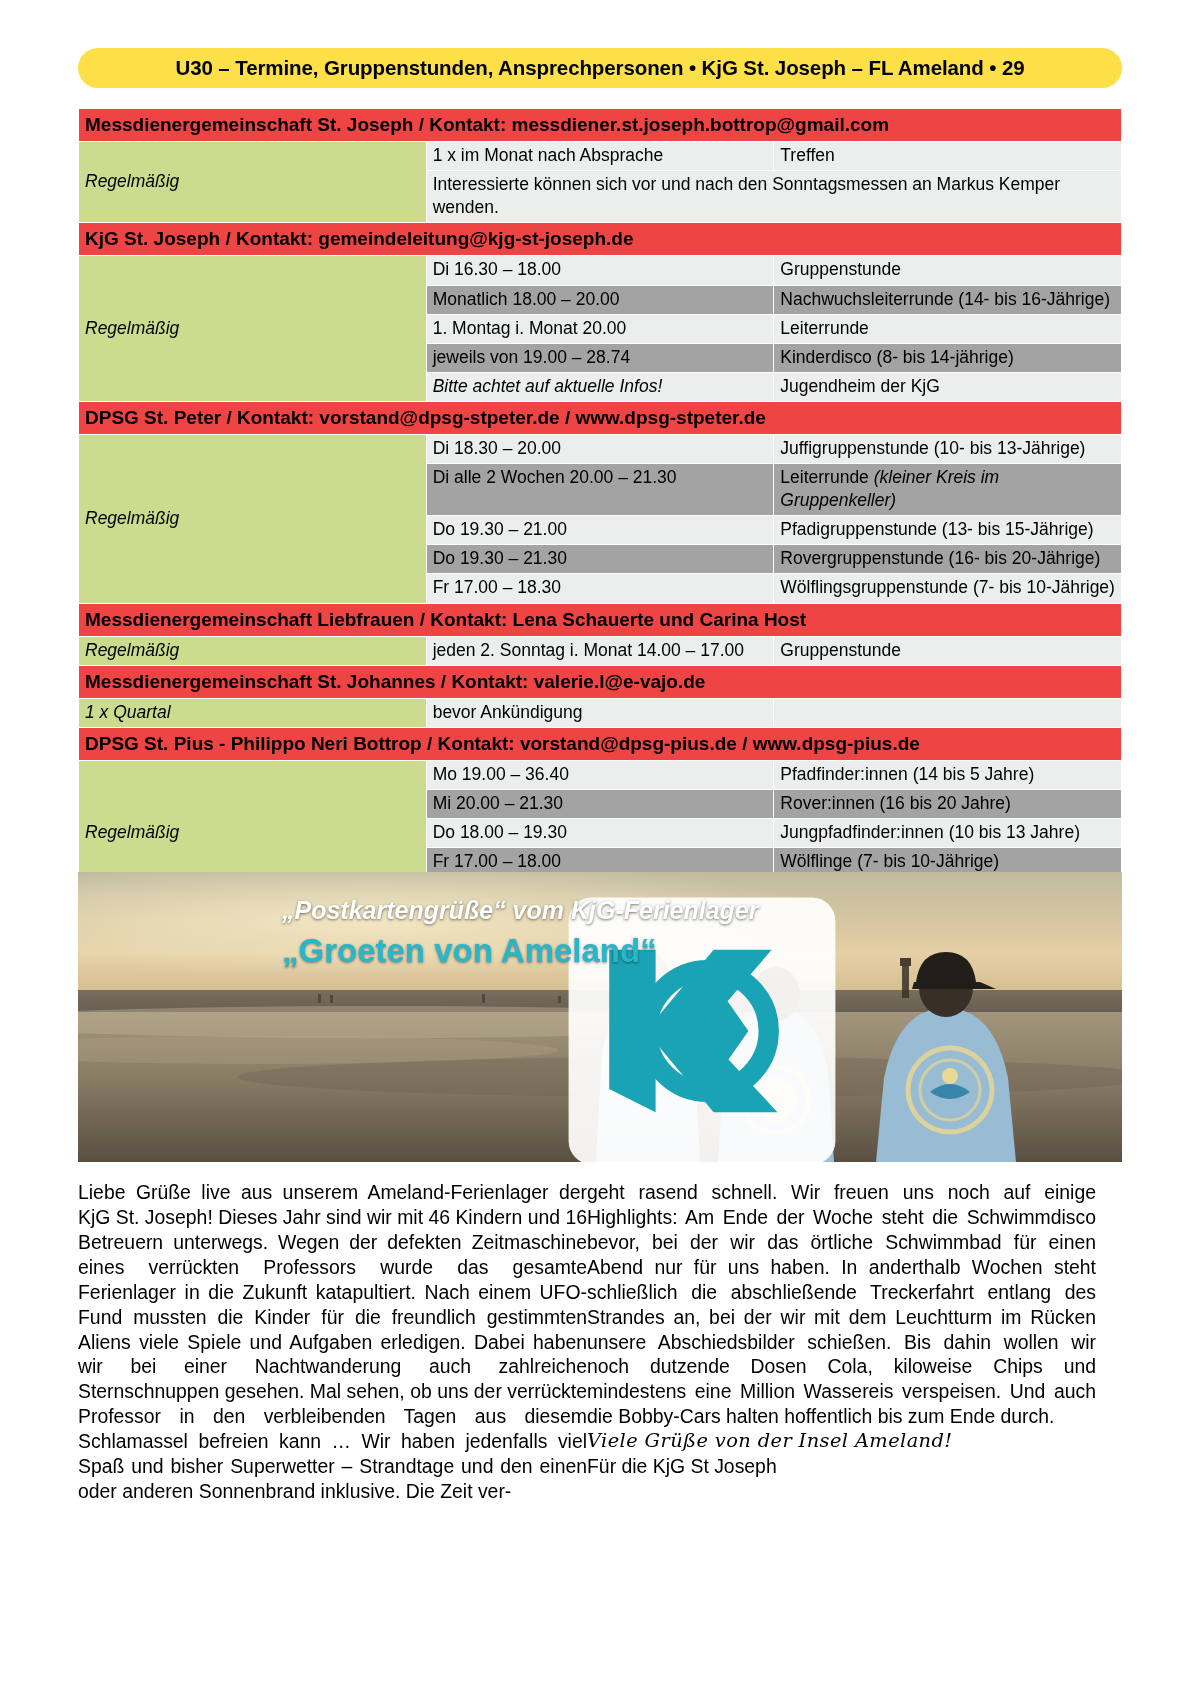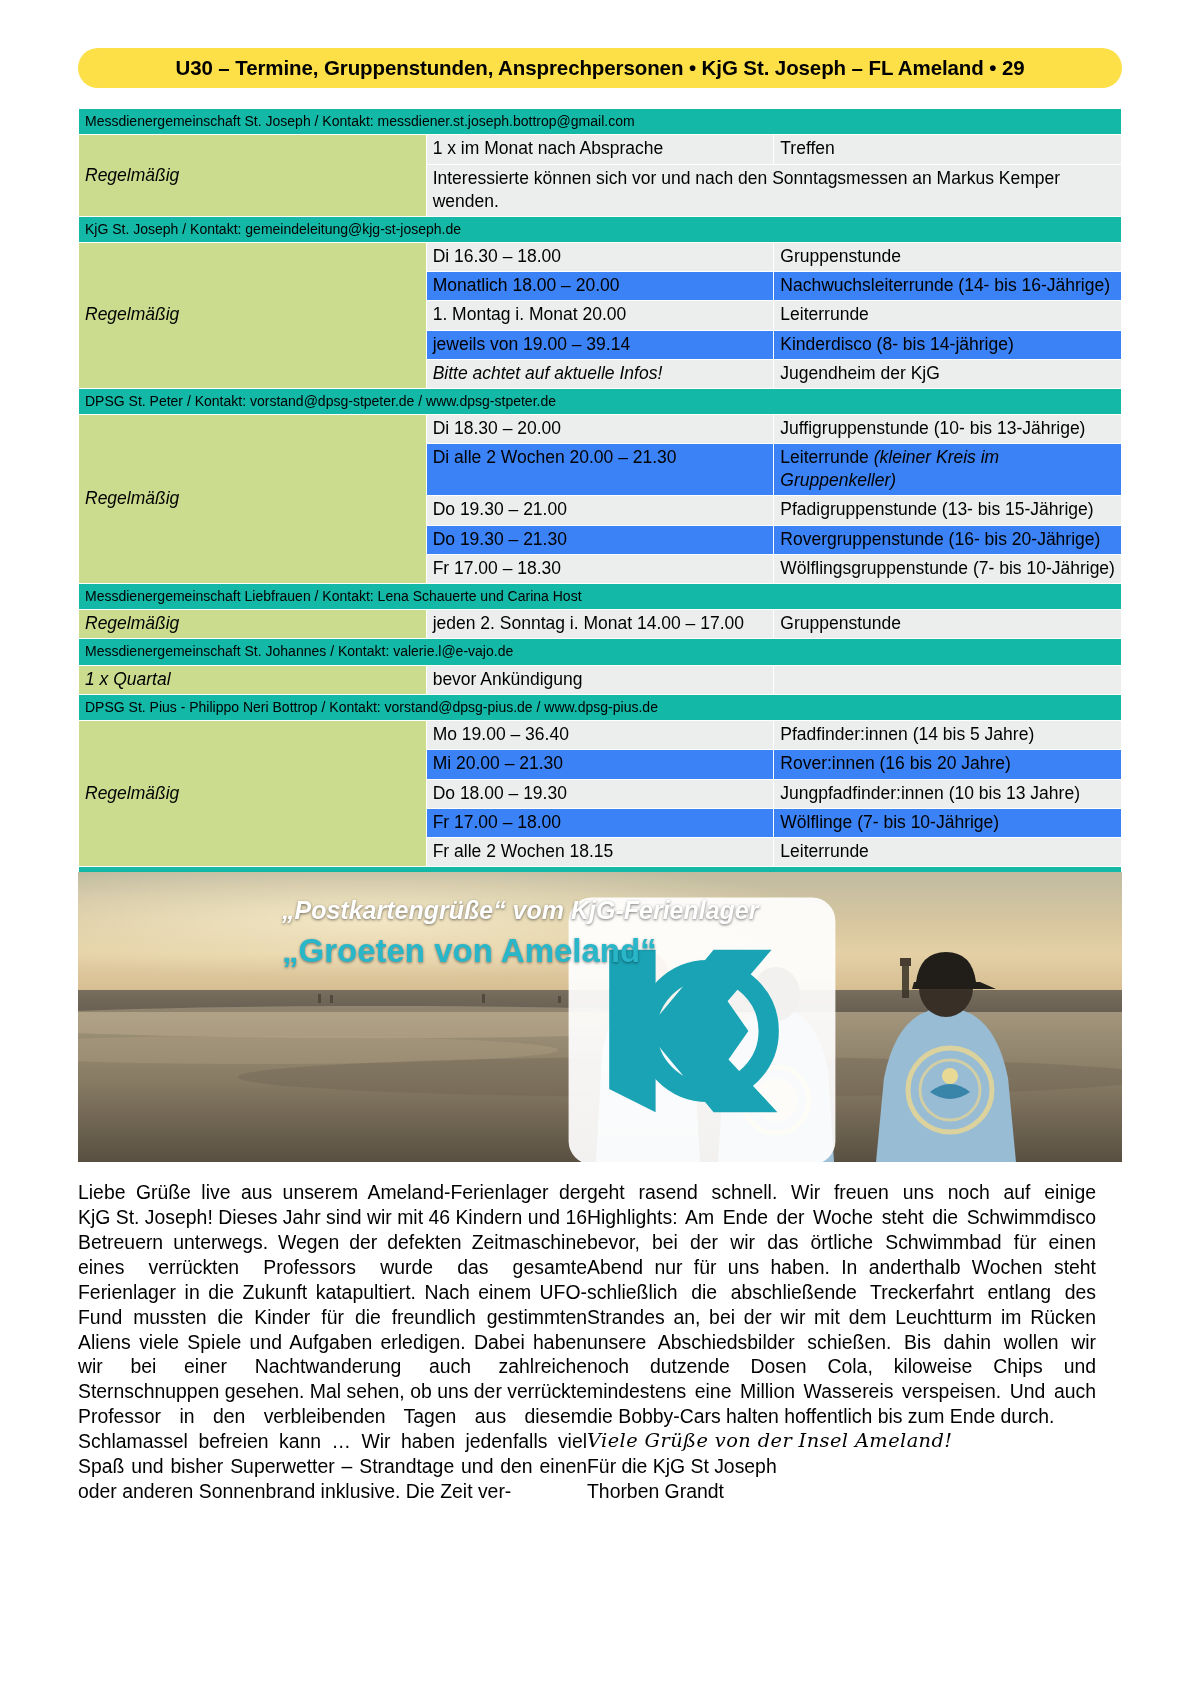--- a/index.html
+++ b/index.html
@@ -27,27 +27,27 @@
   .sched{
     position:absolute;left:78px;top:108px;width:1044px;
     border-collapse:collapse;table-layout:fixed;
   }
   .sched td{
     padding:2px 6px 3px 6px;
     font-size:17.5px;line-height:1.32;vertical-align:top;
     border:1px solid #ffffff;
   }
   .grp-head td{
-    background:#14b8a6;font-weight:normal;font-size:14px;
+    background:#ef4444;font-weight:bold;font-size:19px;
     padding:3px 6px 4px 6px;
   }
   .c-label{width:118px;background:#ccdc8f;font-style:italic;white-space:nowrap;}
   .c-when{width:350px;background:#eceeee;}
   .c-what{background:#eceeee;}
-  .row-alt .c-when,.row-alt .c-what{background:#3b82f6;}
+  .row-alt .c-when,.row-alt .c-what{background:#a3a3a3;}
   .c-span{background:#eceeee;margin-left:42px;}
   .ital{font-style:italic;}
 
   
   .photo{
     position:absolute;left:78px;top:872px;width:1044px;height:290px;
     overflow:hidden;
   }
   .photo svg{display:block;width:1044px;height:290px;}
   .photo-overlay{
@@ -123,21 +123,21 @@
         </tr>
         <tr class="row-alt">
           <td class="c-when">Monatlich 18.00 – 20.00</td>
           <td class="c-what">Nachwuchsleiterrunde (14- bis 16-Jährige)</td>
         </tr>
         <tr>
           <td class="c-when">1. Montag i. Monat 20.00</td>
           <td class="c-what">Leiterrunde</td>
         </tr>
         <tr class="row-alt">
-          <td class="c-when">jeweils von 19.00 – 39.14</td>
+          <td class="c-when">jeweils von 19.00 – 28.74</td>
           <td class="c-what">Kinderdisco (8- bis 14-jährige)</td>
         </tr>
         <tr>
           <td class="c-when ital">Bitte achtet auf aktuelle Infos!</td>
           <td class="c-what">Jugendheim der KjG</td>
         </tr>
         <tr class="grp-head">
           <td colspan="3">DPSG St. Peter / Kontakt: vorstand@dpsg-stpeter.de / www.dpsg-stpeter.de</td>
         </tr>
         <tr>
@@ -316,17 +316,16 @@
   </div>
 
   <div class="article">
     <div class="col">
       <p>Liebe Grüße live aus unserem Ameland-Ferienlager der KjG St. Joseph! Dieses Jahr sind wir mit 46 Kindern und 16 Betreuern unterwegs. Wegen der defekten Zeitmaschine eines verrückten Professors wurde das gesamte Ferienlager in die Zukunft katapultiert. Nach einem UFO-Fund mussten die Kinder für die freundlich gestimmten Aliens viele Spiele und Aufgaben erledigen. Dabei haben wir bei einer Nachtwanderung auch zahlreiche Sternschnuppen gesehen. Mal sehen, ob uns der verrückte Professor in den verbleibenden Tagen aus diesem Schlamassel befreien kann … Wir haben jedenfalls viel Spaß und bisher Superwetter – Strandtage und den einen oder anderen Sonnenbrand inklusive. Die Zeit ver-</p>
     </div>
     <div class="col">
       <p>geht rasend schnell. Wir freuen uns noch auf einige Highlights: Am Ende der Woche steht die Schwimmdisco bevor, bei der wir das örtliche Schwimmbad für einen Abend nur für uns haben. In anderthalb Wochen steht schließlich die abschließende Treckerfahrt entlang des Strandes an, bei der wir mit dem Leuchtturm im Rücken unsere Abschiedsbilder schießen. Bis dahin wollen wir noch dutzende Dosen Cola, kiloweise Chips und mindestens eine Million Wassereis verspeisen. Und auch die Bobby-Cars halten hoffentlich bis zum Ende durch.</p>
       <p class="signature-script">Viele Grüße von der Insel Ameland!</p>
       <p class="sig-right">Für die KjG St Joseph</p>
-      <p class="sig-right">Thorben Grandt</p>
     </div>
   </div>
 
 </div>
 
 </body></html>

